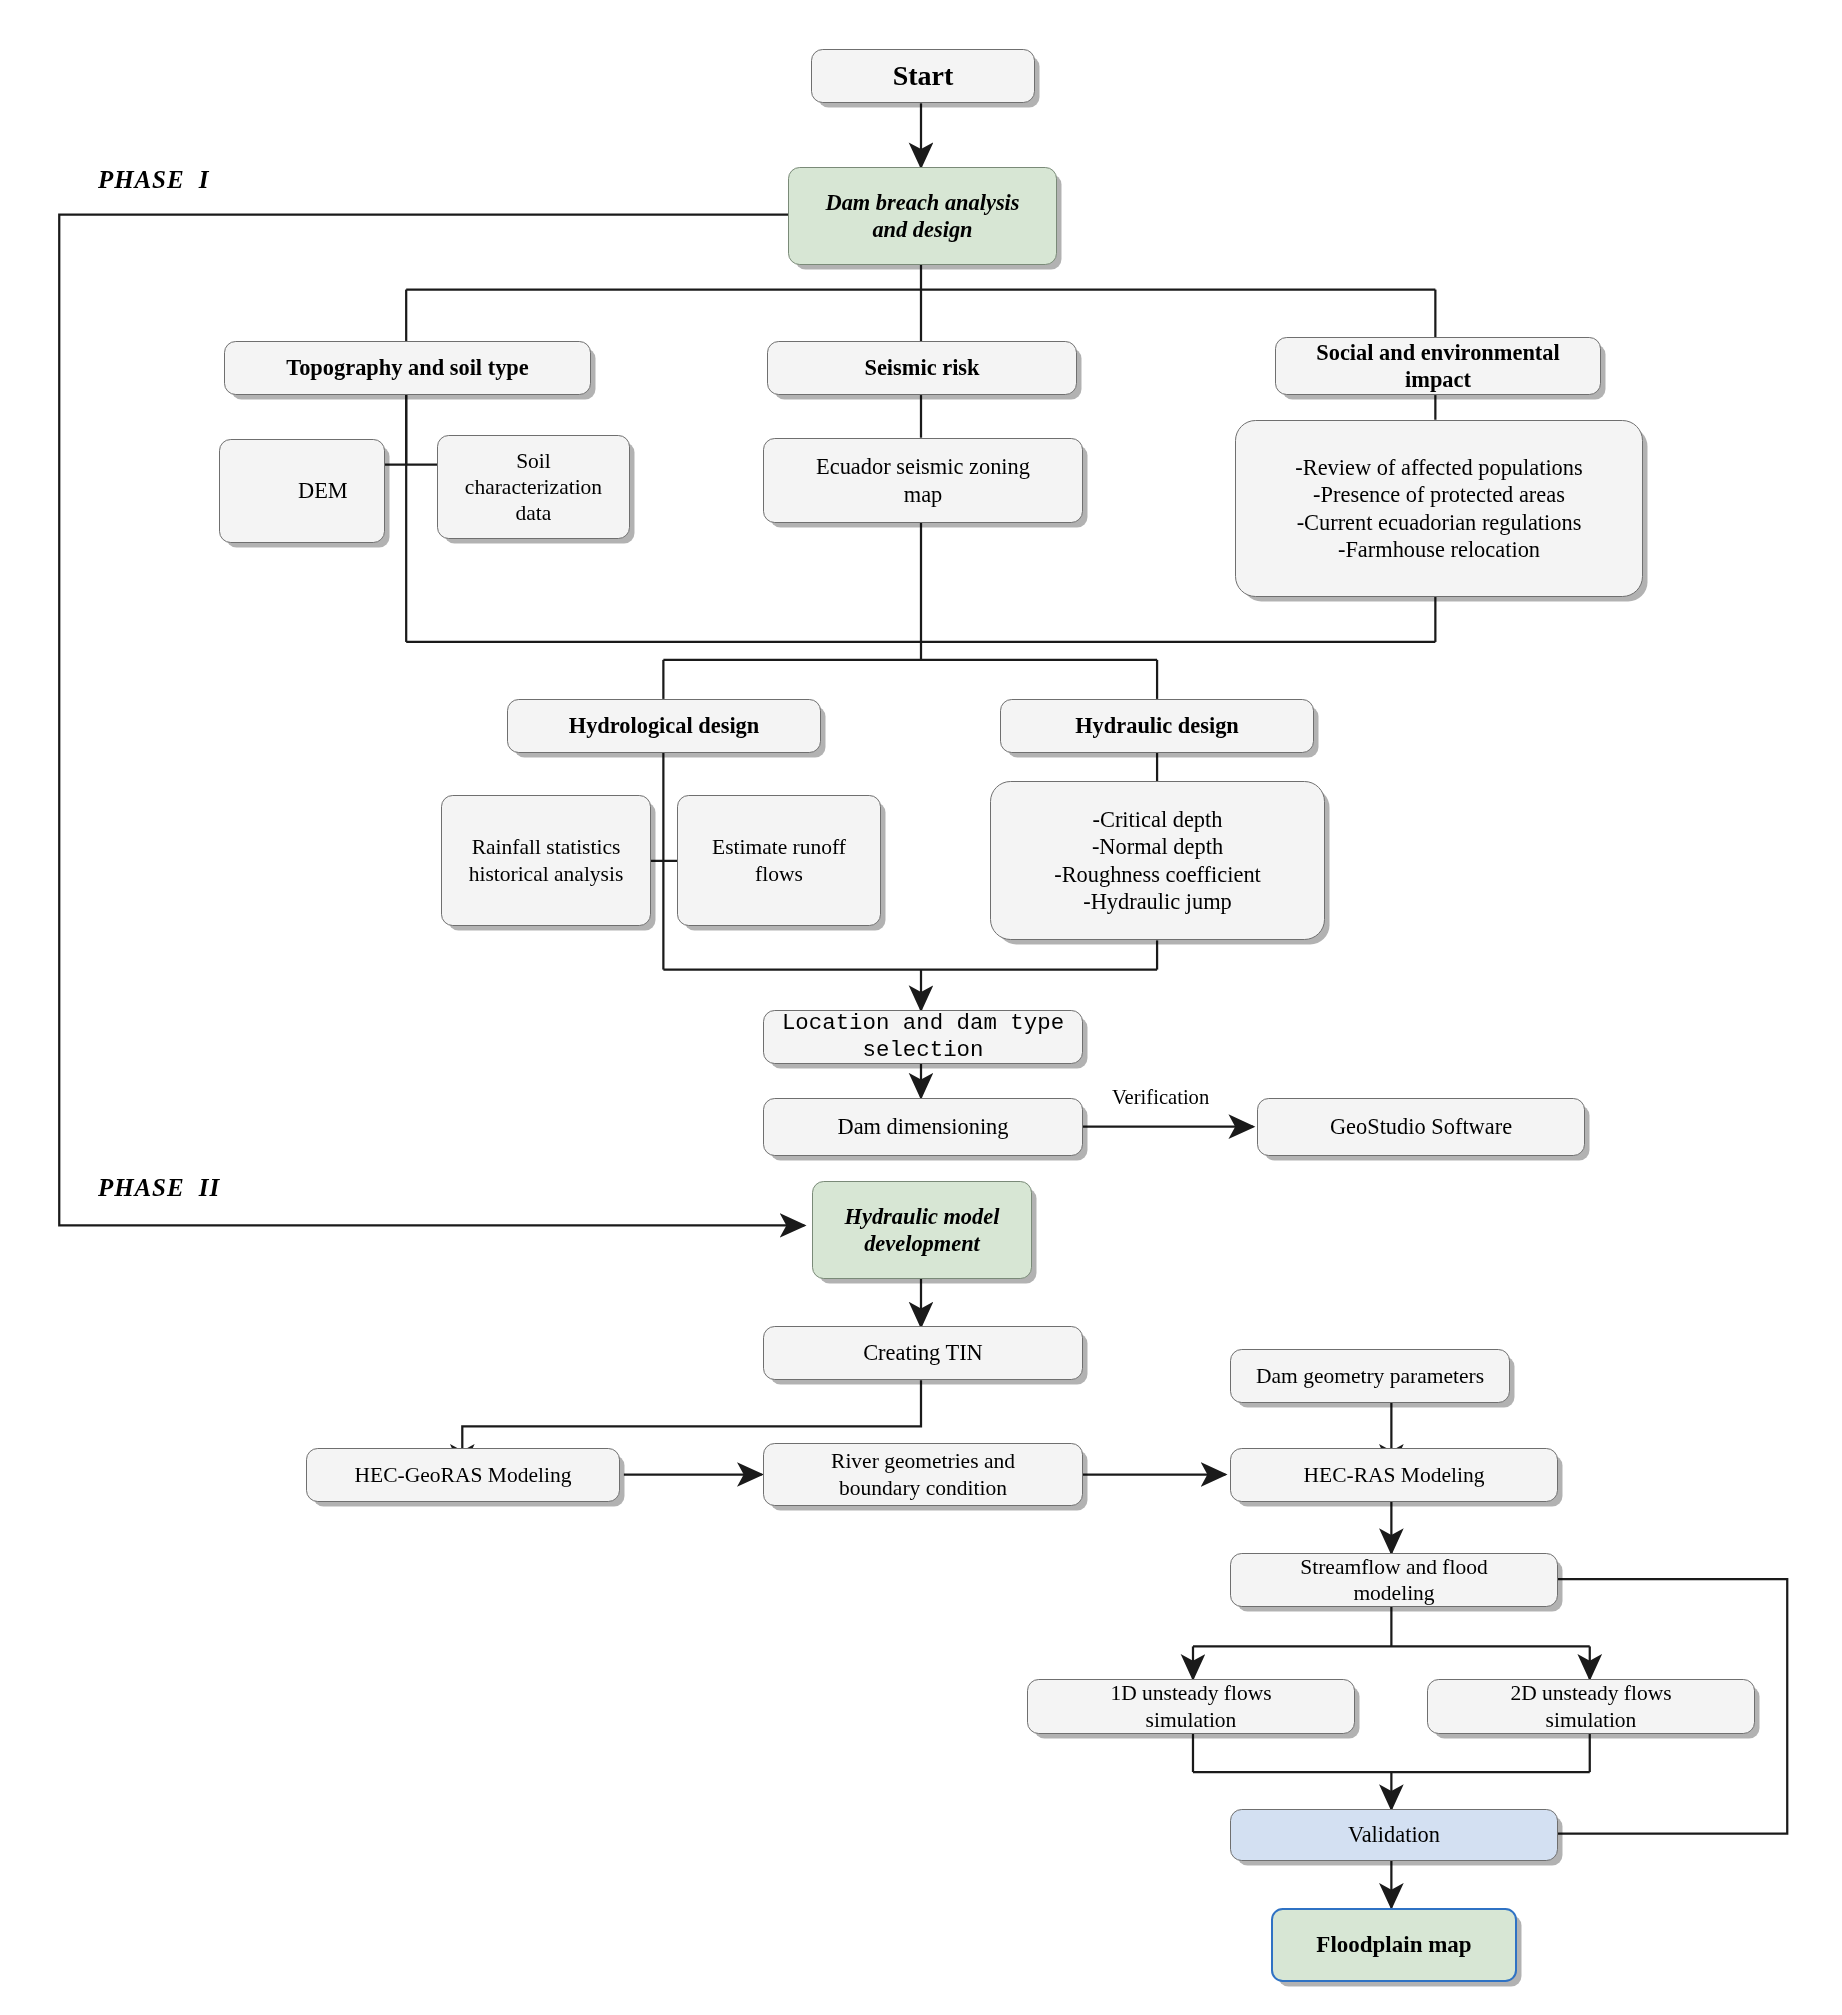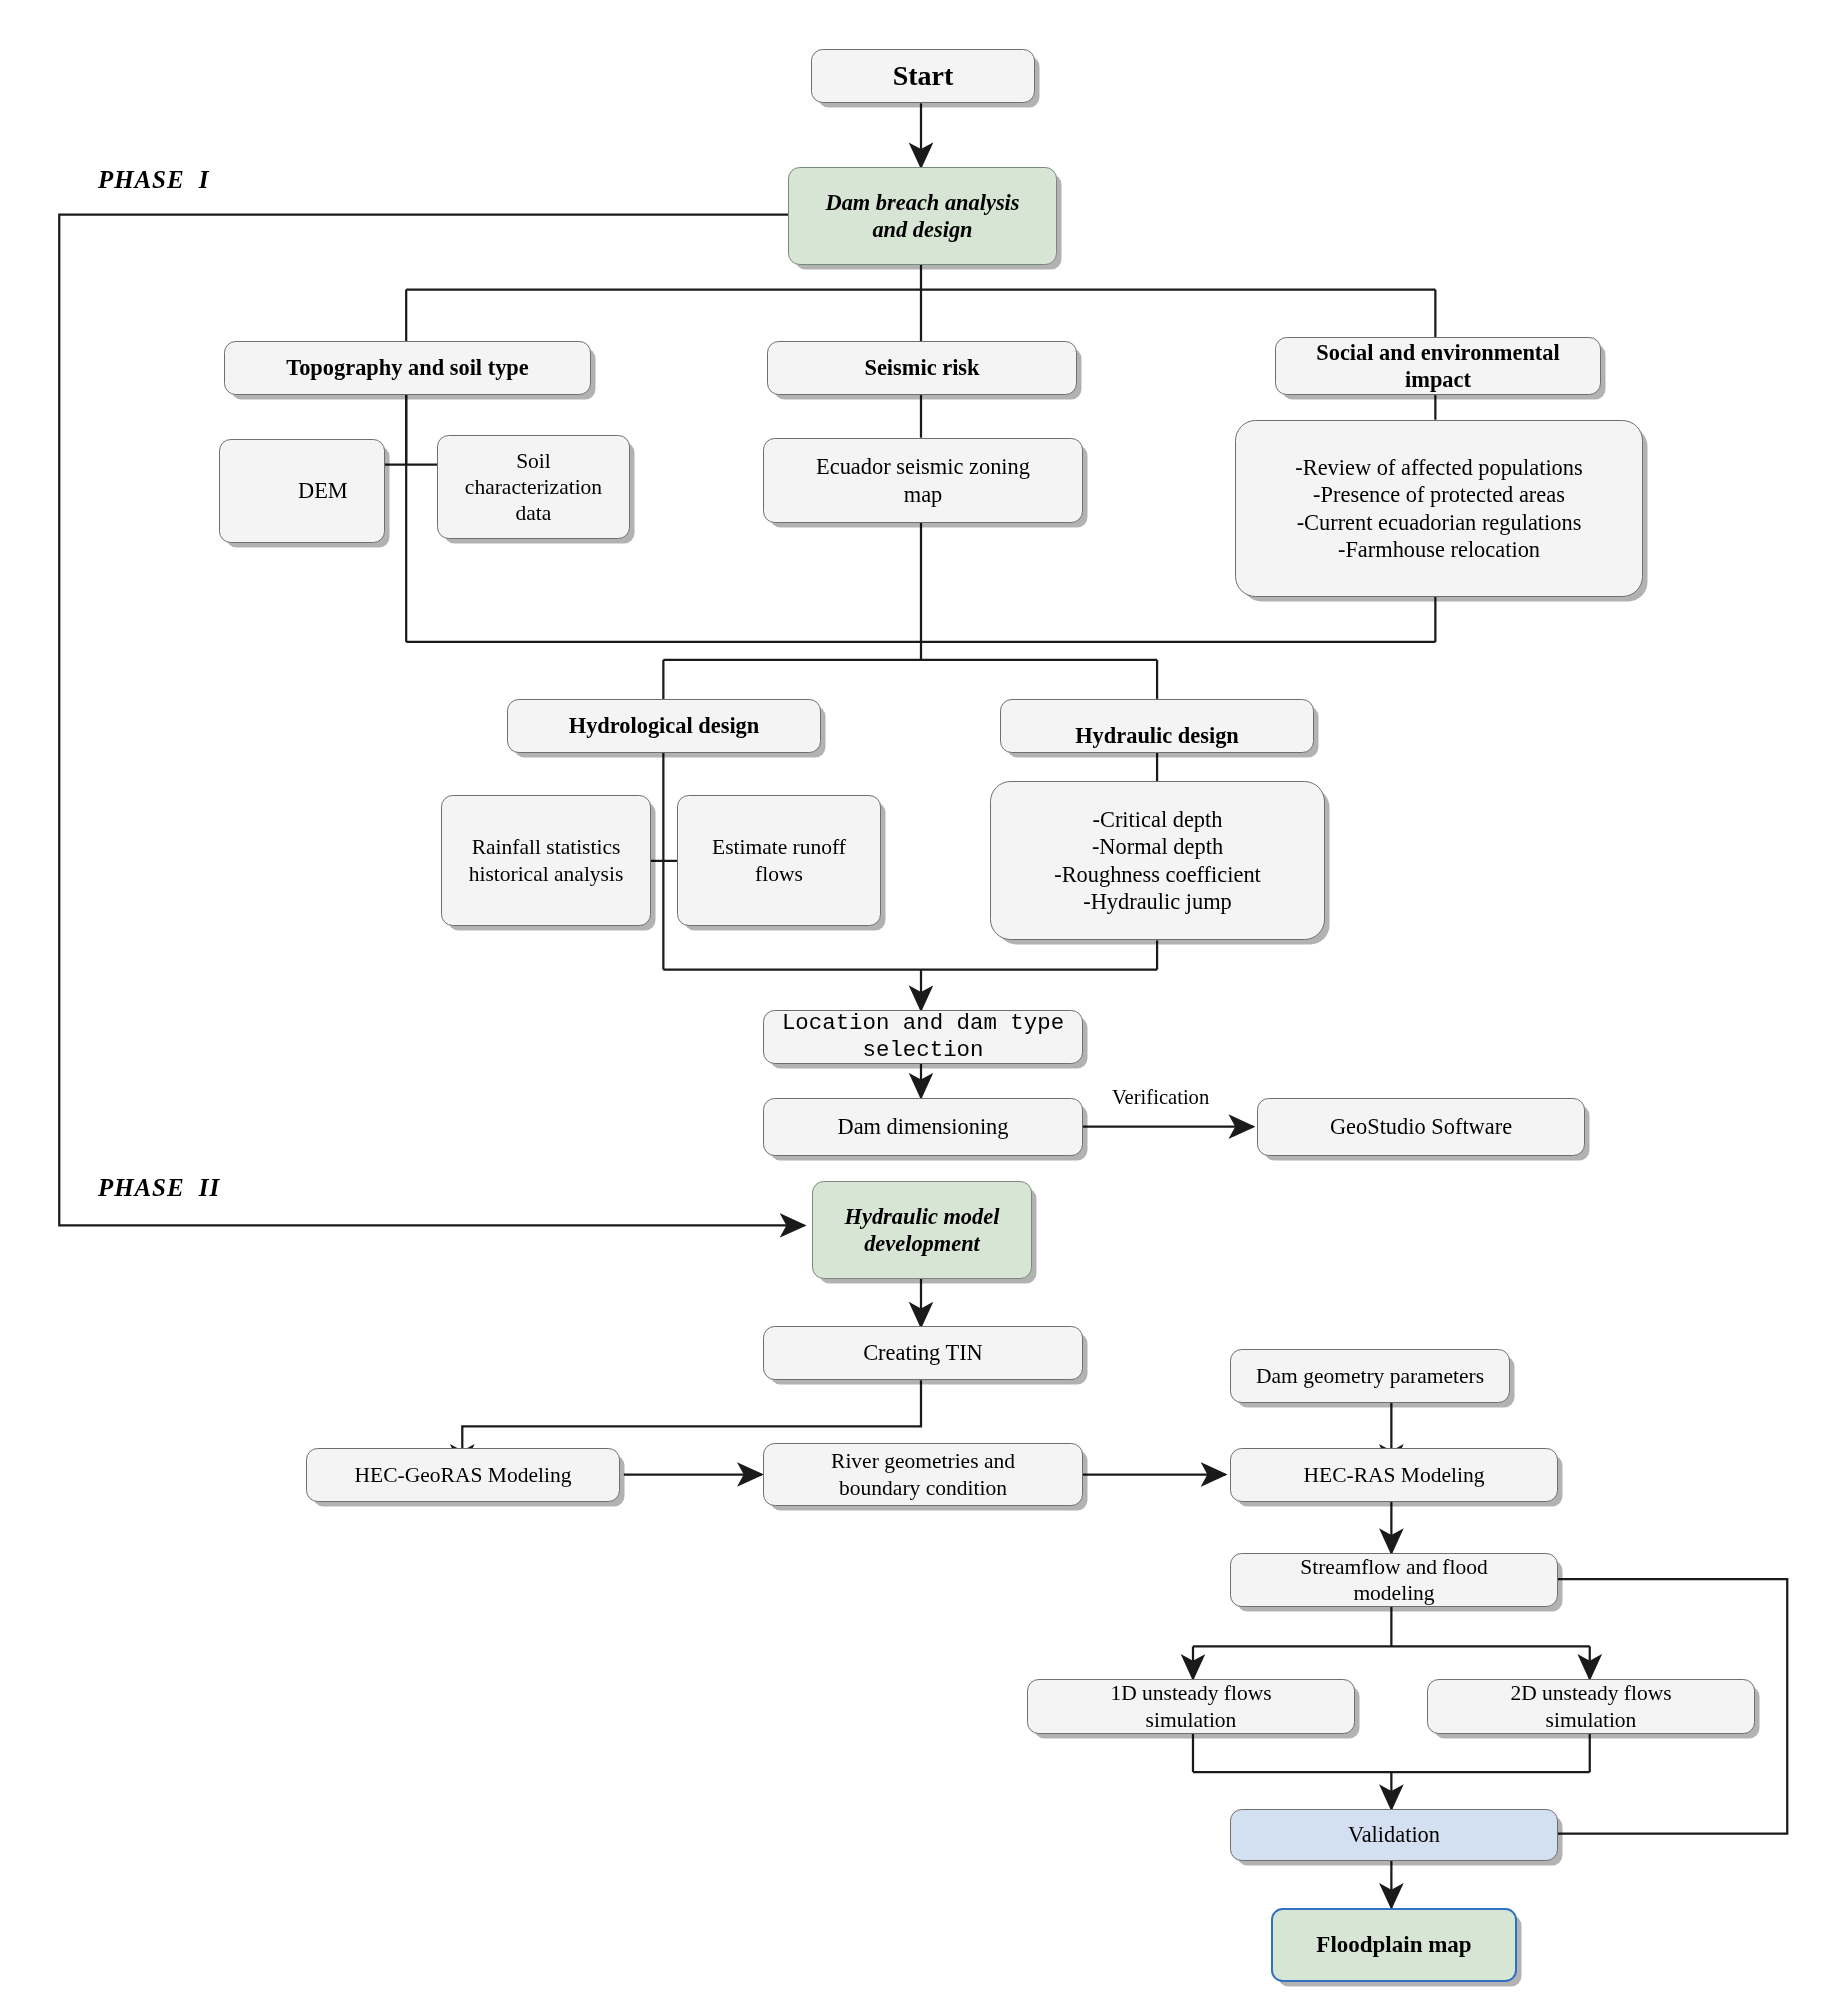--- a/index.html
+++ b/index.html
@@ -153,21 +153,21 @@
     <span class="txt">-Review of affected populations
 -Presence of protected areas
 -Current ecuadorian regulations
 -Farmhouse relocation</span>
   </div>
 
   <div class="node b" style="left:507px;top:699px;width:314px;height:54px;font-size:22.4px;">
     <span class="txt">Hydrological design</span>
   </div>
 
-  <div class="node b" style="left:1000px;top:699px;width:314px;height:54px;font-size:22.4px;align-items:flex-end;">
+  <div class="node b" style="left:1000px;top:699px;width:314px;height:54px;font-size:22.4px;">
     <span class="txt">Hydraulic design</span>
   </div>
 
   <div class="node" style="left:441px;top:795px;width:210px;height:131px;font-size:21.5px;">
     <span class="txt">Rainfall statistics
 historical analysis</span>
   </div>
 
   <div class="node" style="left:677px;top:795px;width:204px;height:131px;font-size:21.5px;justify-content:center;">
     <span class="txt">Estimate runoff

